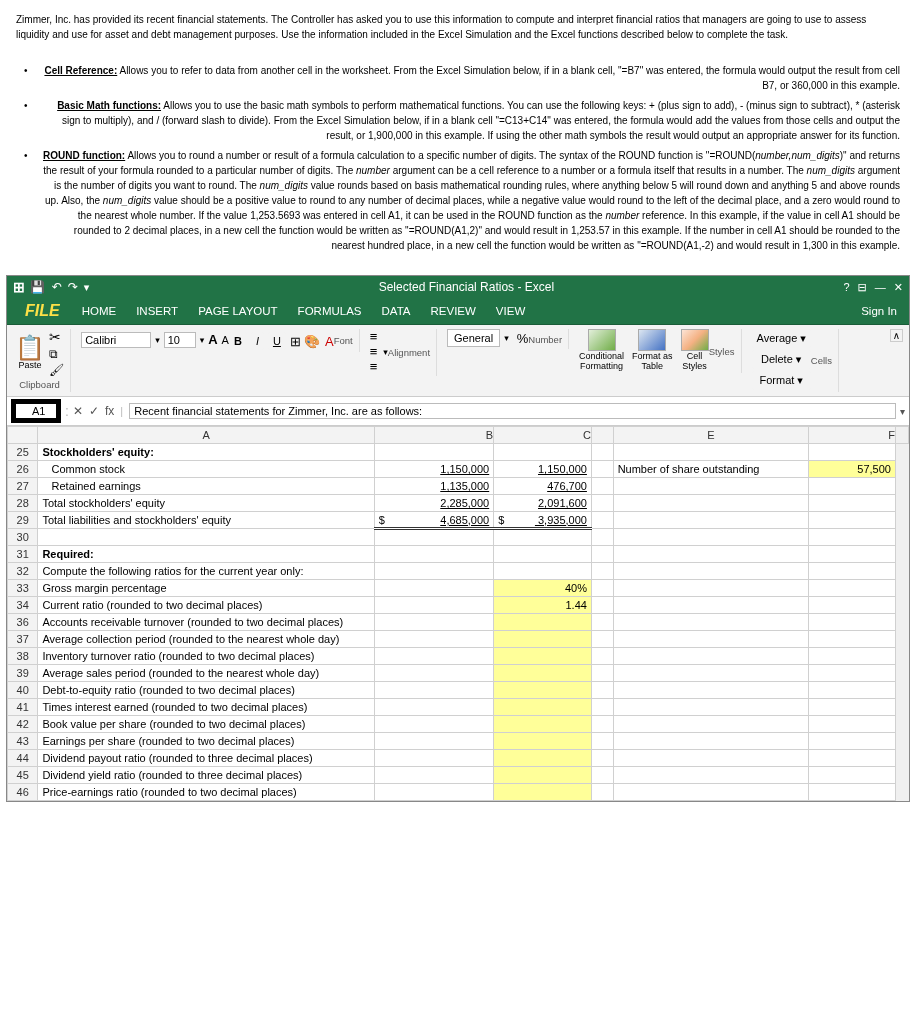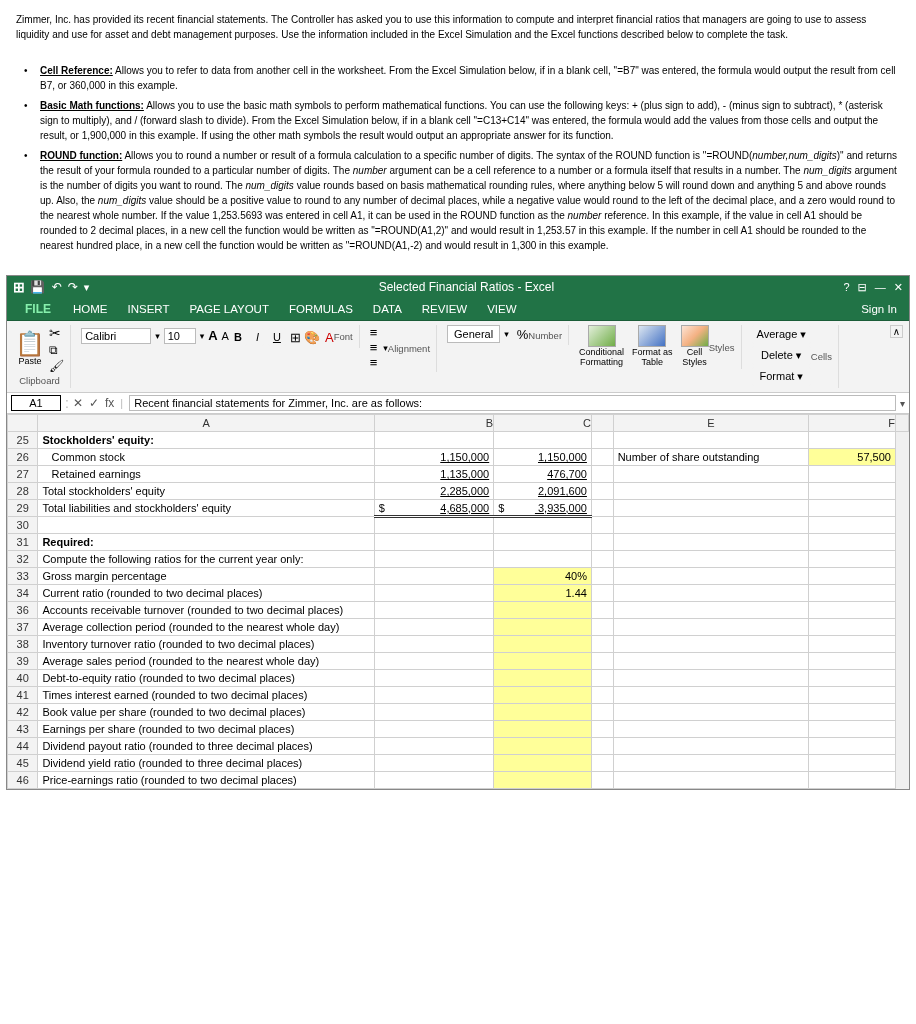--- a/index.html
+++ b/index.html
@@ -6,21 +6,21 @@
     body { font-family: Arial, sans-serif; font-size: 12px; background: #fff; width: 916px; }
 
     
     .text-content {
       padding: 12px 16px 8px 16px;
       font-size: 10px;
       line-height: 1.5;
     }
     .text-content p { margin-bottom: 6px; }
     .bullet-list { list-style: none; padding-left: 8px; margin-bottom: 6px; }
-    .bullet-list li { padding-left: 16px; position: relative; margin-bottom: 5px; line-height: 1.5; }
+    .bullet-list li { padding-left: 16px; position: relative; margin-bottom: 5px; line-height: 1.5; text-align: right; }
     .bullet-list li::before { content: "•"; position: absolute; left: 0; }
     .underline-bold { text-decoration: underline; font-weight: bold; }
     .italic { font-style: italic; }
 
     
     .excel-window {
       border: 1px solid #888;
       margin: 8px 6px;
       background: #fff;
     }
@@ -40,26 +40,27 @@
     
     .excel-menubar {
       background: #217346;
       display: flex;
       align-items: center;
       padding: 0 6px;
       border-bottom: 1px solid #1a5c38;
     }
     .menu-file {
       background: #217346;
-      color: #86efac;
+      color: #fde047;
       padding: 4px 12px;
-      font-size: 12px;
+      font-size: 16px;
       font-weight: bold;
       cursor: pointer;
       border: none;
+      font-style: italic;
     }
     .menu-items { display: flex; gap: 0; }
     .menu-item {
       color: white;
       padding: 4px 10px;
       font-size: 11.5px;
       cursor: pointer;
     }
     .sign-in { color: white; font-size: 11.5px; margin-left: auto; padding: 2px 6px; }
 
@@ -116,21 +117,21 @@
     
     .formula-bar {
       display: flex;
       align-items: center;
       border-bottom: 1px solid #ccc;
       padding: 2px 4px;
       background: white;
       gap: 4px;
     }
     .cell-ref-box {
-      border: 1px solid #000000;
+      border: 5px solid #000000;
       padding: 1px 16px;
       width: 50px;
       font-size: 11px;
       text-align: center;
     }
     .formula-divider { color: #bbb; font-size: 14px; }
     .formula-icons { display: flex; gap: 6px; color: #555; font-size: 12px; }
     .formula-input {
       flex: 1;
       border: 1px solid #bbb;

